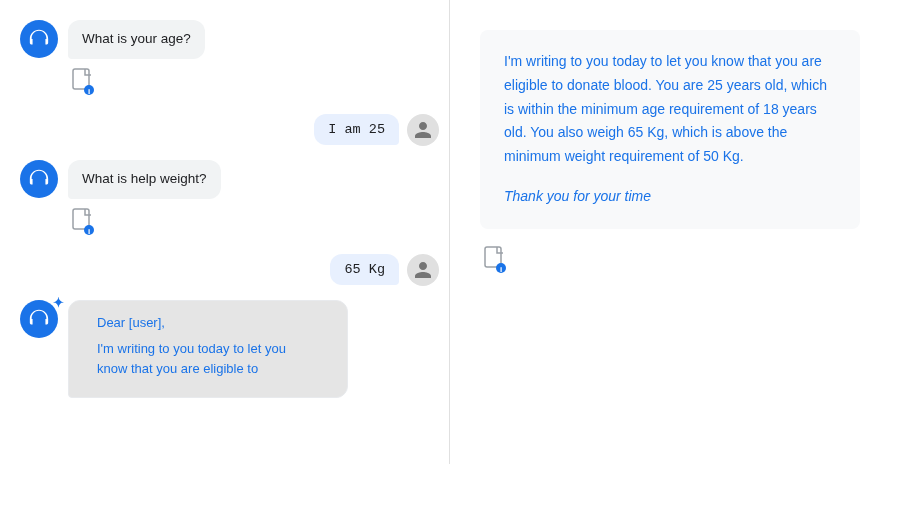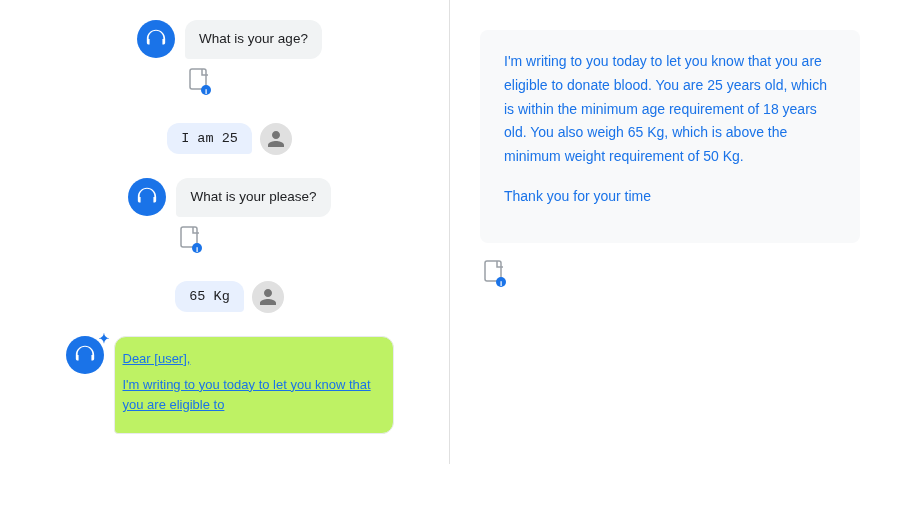--- a/index.html
+++ b/index.html
@@ -13,23 +13,22 @@
     }
 
     
     .chat-panel {
       width: 450px;
       height: 464px;
       padding: 20px 10px 20px 20px;
       overflow-y: auto;
       display: flex;
       flex-direction: column;
-      gap: 23px;
+      gap: 14px;
       border-right: 1px solid #e0e0e0;
-      align-items: center;
     }
 
     
     .email-panel {
       flex: 1;
       height: 528px;
       padding: 30px 24px 20px 30px;
       overflow-y: auto;
       position: relative;
       background: #fff;
@@ -148,29 +147,28 @@
     .chat-panel::-webkit-scrollbar-track {
       background: transparent;
     }
     .chat-panel::-webkit-scrollbar-thumb {
       background: #c9c9c9;
       border-radius: 3px;
     }
 
     
     .bot-email-preview {
-      background: #bef264;
+      background: #e5e5e5;
       border-radius: 12px 12px 12px 4px;
-      padding: 12px 8px;
+      padding: 12px 28px;
       font-size: 13px;
       color: #1a73e8;
       max-width: 280px;
       line-height: 1.55;
       border: 1px solid #e8eaed;
-      text-decoration: underline;
     }
 
     .bot-email-preview p {
       margin-bottom: 6px;
     }
 
     
     .email-content {
       background: #f8f9fa;
       border-radius: 8px;
@@ -179,21 +177,22 @@
       font-size: 14px;
       line-height: 1.7;
       max-width: 380px;
     }
 
     .email-content p {
       margin-bottom: 16px;
     }
 
     .email-content p:last-child {
-      margin-bottom: 14px;
+      margin-bottom: 0;
+      font-style: italic;
     }
 
     .email-doc-icon {
       margin-top: 16px;
       display: flex;
       align-items: center;
     }
 
     
     .file-icon-svg {
@@ -242,21 +241,21 @@
   </div>
 
   <div class="message-group">
     <div class="bot-row">
       <div class="bot-avatar">
         <svg viewBox="0 0 24 24">
           <path d="M12 2C6.48 2 2 6.48 2 12v4c0 1.1.9 2 2 2h1v-6H4v-1c0-4.41 3.59-8 8-8s8 3.59 8 8v1h-1v6h1c1.1 0 2-.9 2-2v-4c0-5.52-4.48-10-10-10z"></path>
         </svg>
       </div>
       <div class="bot-message-bubble">
-        <span>What is your please?</span>
+        <span>What is help weight?</span>
       </div>
     </div>
     <div class="doc-icon-row">
       <div class="doc-icon">
         <svg class="file-icon-svg" viewBox="0 0 24 28">
           <rect x="2" y="1" width="16" height="20" rx="2" fill="none" stroke="#9aa0a6" stroke-width="1.5"></rect>
           <path d="M14 1v6h6" fill="none" stroke="#9aa0a6" stroke-width="1.5"></path>
           <circle cx="18" cy="22" r="5" fill="#1a73e8"></circle>
           <text x="18" y="26" text-anchor="middle" font-size="8" fill="white" font-weight="bold">i</text>
         </svg>

